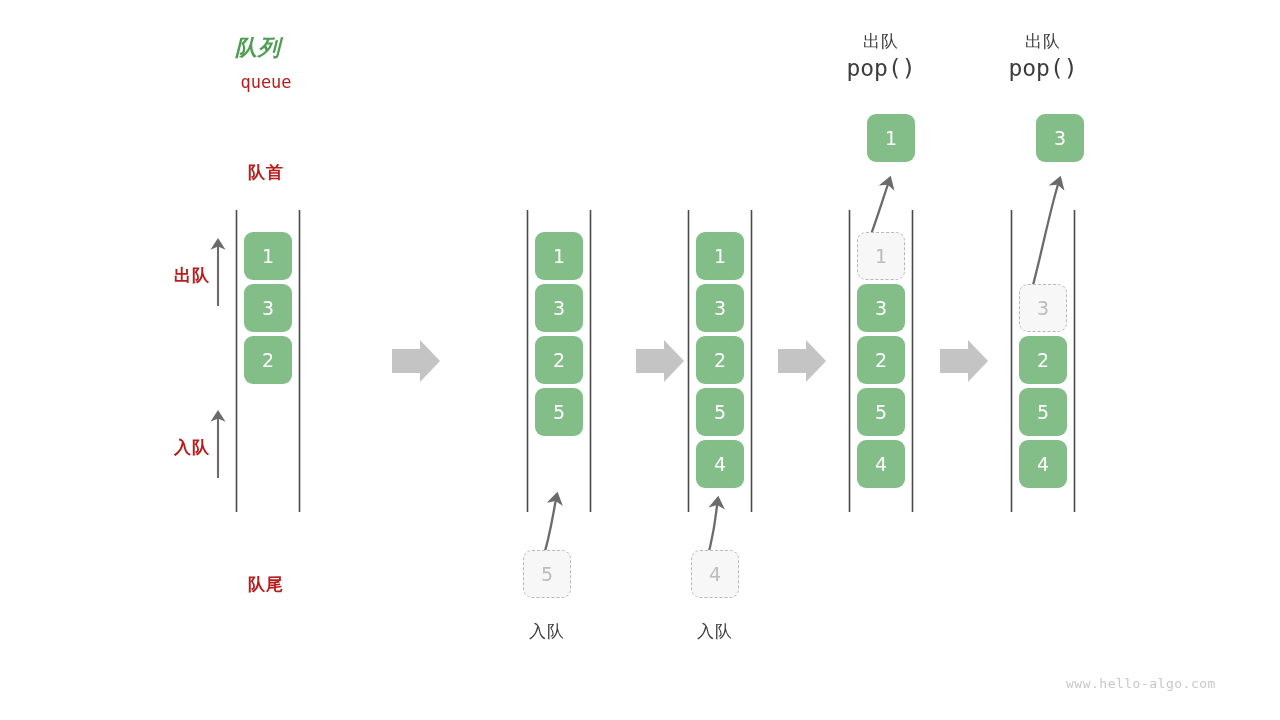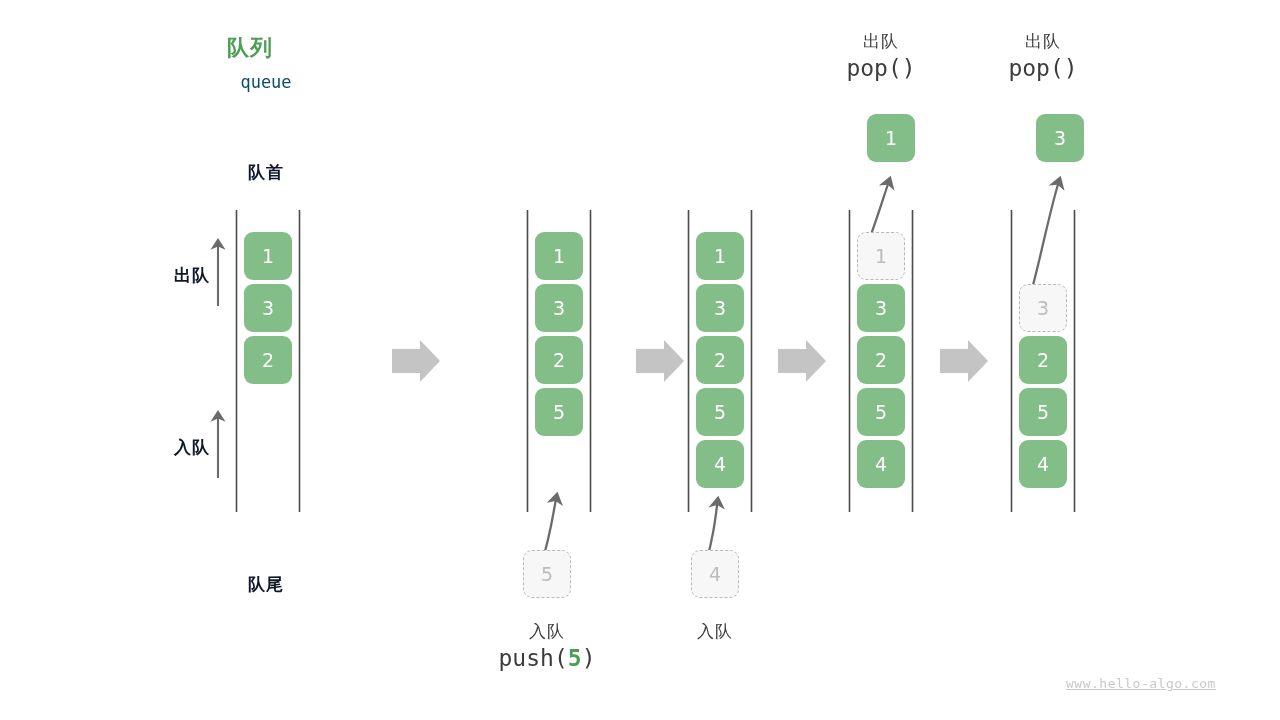--- a/index.html
+++ b/index.html
@@ -27,27 +27,27 @@
   .title-cn {
     font-size: 22px;
     font-weight: 700;
     color: #4d9e53;
     text-align: center;
     letter-spacing: 1px;
   }
   .title-en {
     font-family: "DejaVu Sans Mono", "Liberation Mono", monospace;
     font-size: 17px;
-    color: #0c4a6e;
+    color: #b91c1c;
     text-align: center;
   }
   .label-bold {
     font-size: 17px;
     font-weight: 700;
-    color: #0f172a;
+    color: #b91c1c;
     text-align: center;
     letter-spacing: 1px;
   }
   .op-label {
     text-align: center;
     color: #3c3c3c;
   }
   .op-label .cn {
     display: block;
     font-size: 17px;
@@ -61,21 +61,20 @@
     font-size: 23px;
     line-height: 28px;
     white-space: pre;
   }
   .op-label .code .num { color: #4d9e53; font-weight: 700; }
   .watermark {
     font-family: "DejaVu Sans Mono", "Liberation Mono", monospace;
     font-size: 13px;
     color: #c8c8c8;
     letter-spacing: 0.5px;
-    text-decoration: underline;
   }
 
   
   .cell {
     width: 48px;
     height: 48px;
     border-radius: 9px;
     display: flex;
     align-items: center;
     justify-content: center;
@@ -149,21 +148,21 @@
     <path d="M1029,300 C1041,258 1050,208 1060,178" fill="none" stroke="#6b6b6b" stroke-width="2.3" marker-end="url(#ah)"></path>
 
     <g fill="#c4c4c4">
       <path d="M392,349 L420,349 L420,340 L440,361 L420,382 L420,373 L392,373 Z"></path>
       <path d="M636,349 L664,349 L664,340 L684,361 L664,382 L664,373 L636,373 Z"></path>
       <path d="M778,349 L806,349 L806,340 L826,361 L806,382 L806,373 L778,373 Z"></path>
       <path d="M940,349 L968,349 L968,340 L988,361 L968,382 L968,373 L940,373 Z"></path>
     </g>
   </svg>
 
-  <div class="abs title-cn" style="left:170px; top:33px; width:160px;">队列</div>
+  <div class="abs title-cn" style="left:178px; top:33px; width:160px;font-style:italic;">队列</div>
   <div class="abs title-en" style="left:186px; top:72px; width:160px;">queue</div>
 
   <div class="abs label-bold" style="left:186px; top:161px; width:160px;">队首</div>
   <div class="abs label-bold" style="left:186px; top:573px; width:160px;">队尾</div>
 
   <div class="abs label-bold" style="left:140px; top:264px; width:70px; text-align:right;">出队</div>
   <div class="abs label-bold" style="left:140px; top:436px; width:70px; text-align:right;">入队</div>
 
   <div class="abs">
     <div class="abs cell filled" style="left:244px; top:232px;">1</div>
@@ -172,21 +171,20 @@
   </div>
 
   <div class="abs">
     <div class="abs cell filled" style="left:535px; top:232px;">1</div>
     <div class="abs cell filled" style="left:535px; top:284px;">3</div>
     <div class="abs cell filled" style="left:535px; top:336px;">2</div>
     <div class="abs cell filled" style="left:535px; top:388px;">5</div>
     <div class="abs cell ghost" style="left:523px; top:550px;">5</div>
     <div class="abs op-label" style="left:462px; top:618px; width:170px;">
       <span class="cn">入队</span>
-      <span class="code"><span>push(</span><span class="num">5</span><span>)</span></span>
     </div>
   </div>
 
   <div class="abs">
     <div class="abs cell filled" style="left:696px; top:232px;">1</div>
     <div class="abs cell filled" style="left:696px; top:284px;">3</div>
     <div class="abs cell filled" style="left:696px; top:336px;">2</div>
     <div class="abs cell filled" style="left:696px; top:388px;">5</div>
     <div class="abs cell filled" style="left:696px; top:440px;">4</div>
     <div class="abs cell ghost" style="left:691px; top:550px;">4</div>

